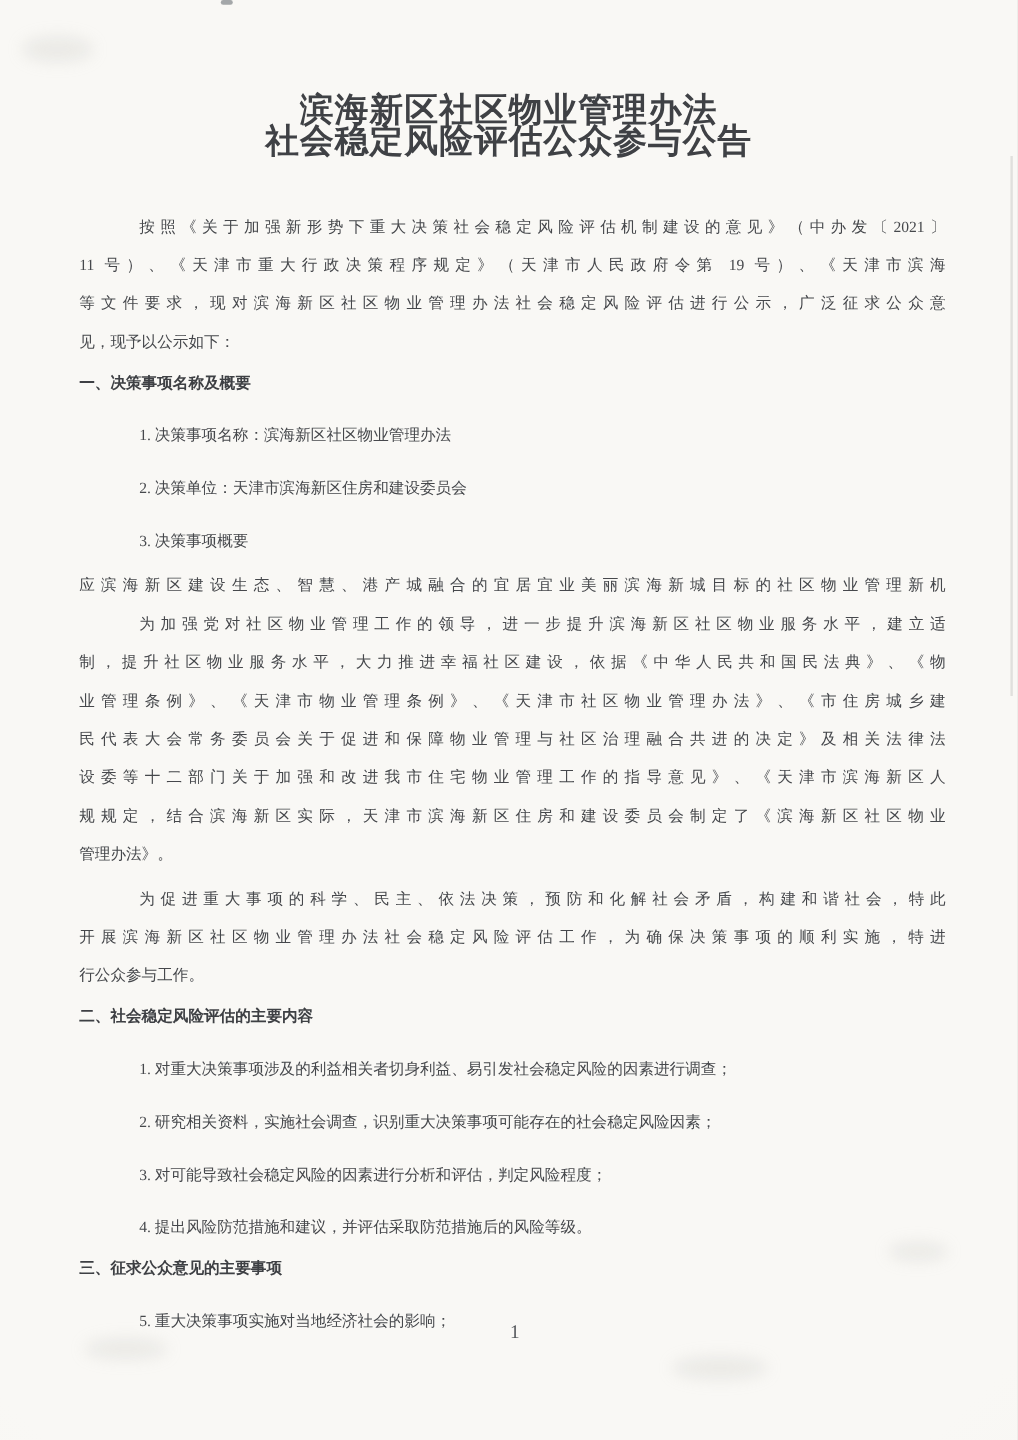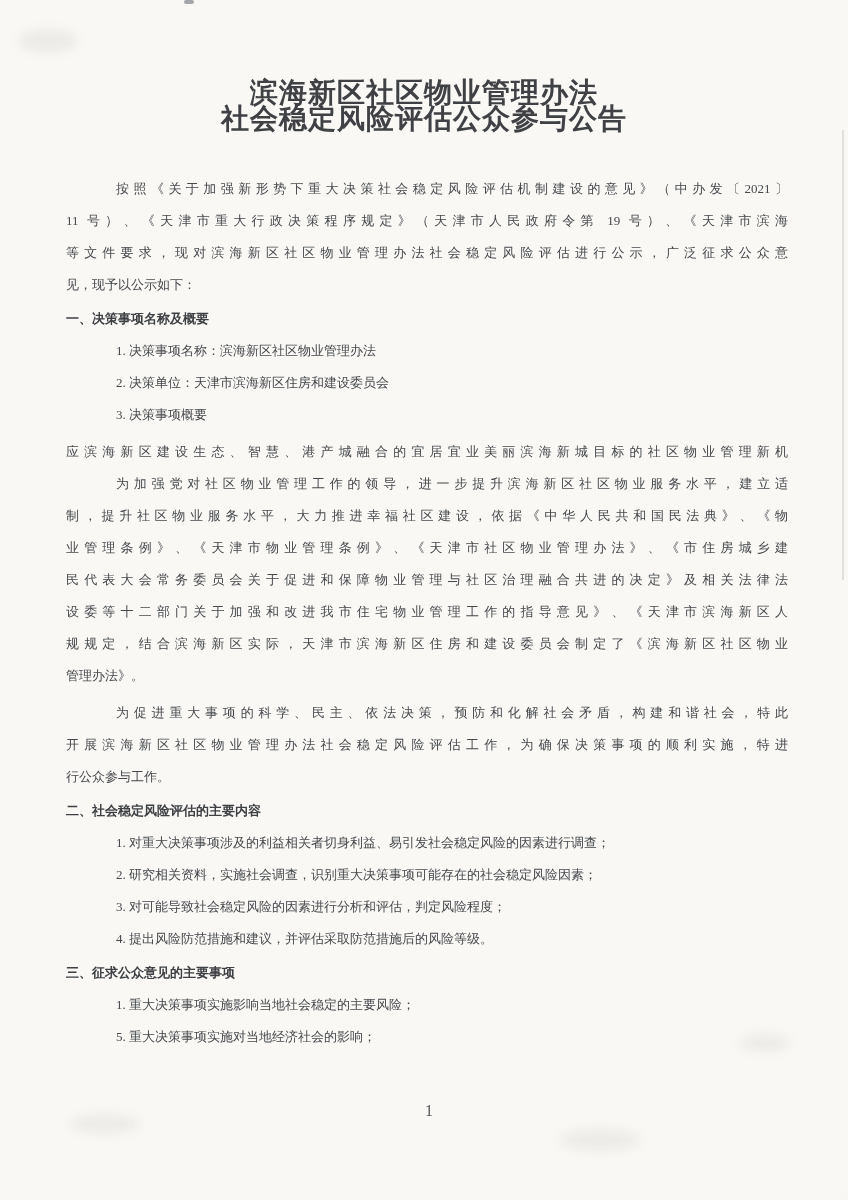--- a/index.html
+++ b/index.html
@@ -45,20 +45,21 @@
   .doc-body .para { margin-top: 5px; }
   .doc-body .heading {
     margin-top: 2px;
     font-weight: bold;
     color: #3e4044;
     line-height: 32px;
   }
   .doc-body .item {
     padding-left: 50px;
     line-height: 32px;
+    margin-top: 12px;
   }
   .line {
     text-align: justify;
     line-height: 32px;
   }
   .line.fill {
     text-align-last: justify;
   }
   .line.indent {
     padding-left: 50px;
@@ -144,19 +145,18 @@
         <div class="line fill indent">为促进重大事项的科学、民主、依法决策，预防和化解社会矛盾，构建和谐社会，特此</div>
         <div class="line fill">开展滨海新区社区物业管理办法社会稳定风险评估工作，为确保决策事项的顺利实施，特进</div>
         <div class="line">行公众参与工作。</div>
       </div>
       <div class="heading">二、社会稳定风险评估的主要内容</div>
       <div class="item">1. 对重大决策事项涉及的利益相关者切身利益、易引发社会稳定风险的因素进行调查；</div>
       <div class="item">2. 研究相关资料，实施社会调查，识别重大决策事项可能存在的社会稳定风险因素；</div>
       <div class="item">3. 对可能导致社会稳定风险的因素进行分析和评估，判定风险程度；</div>
       <div class="item">4. 提出风险防范措施和建议，并评估采取防范措施后的风险等级。</div>
       <div class="heading">三、征求公众意见的主要事项</div>
-      <div class="item">1. 重大决策事项实施影响当地社会稳定的主要风险；</div>
       <div class="item">5. 重大决策事项实施对当地经济社会的影响；</div>
     </div>
 
   <div class="page-number">1</div>
 
 </div>
 
 </body></html>

